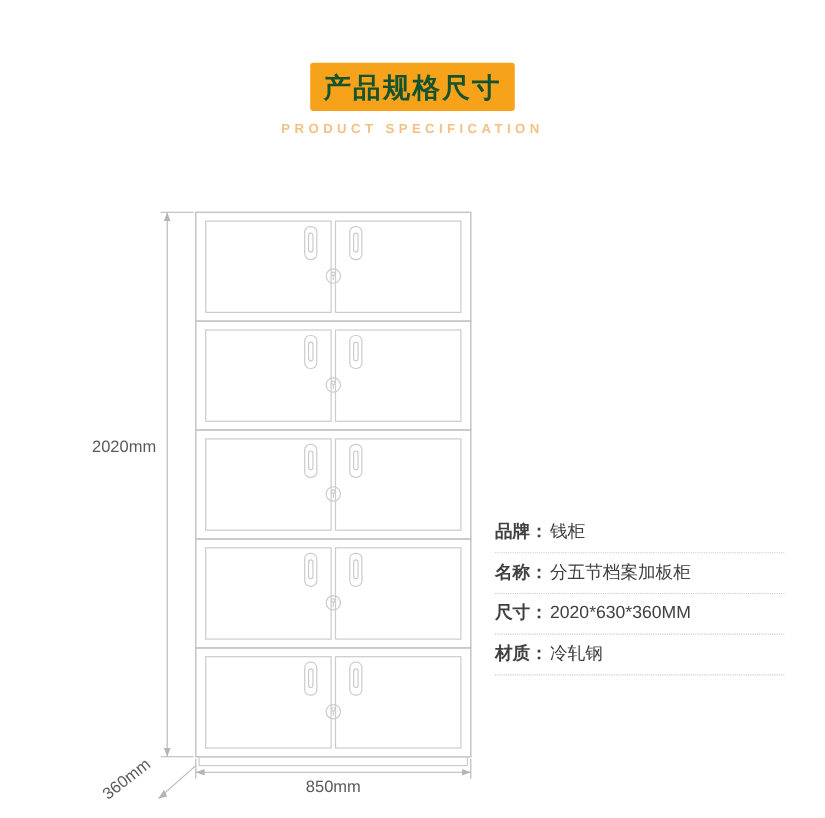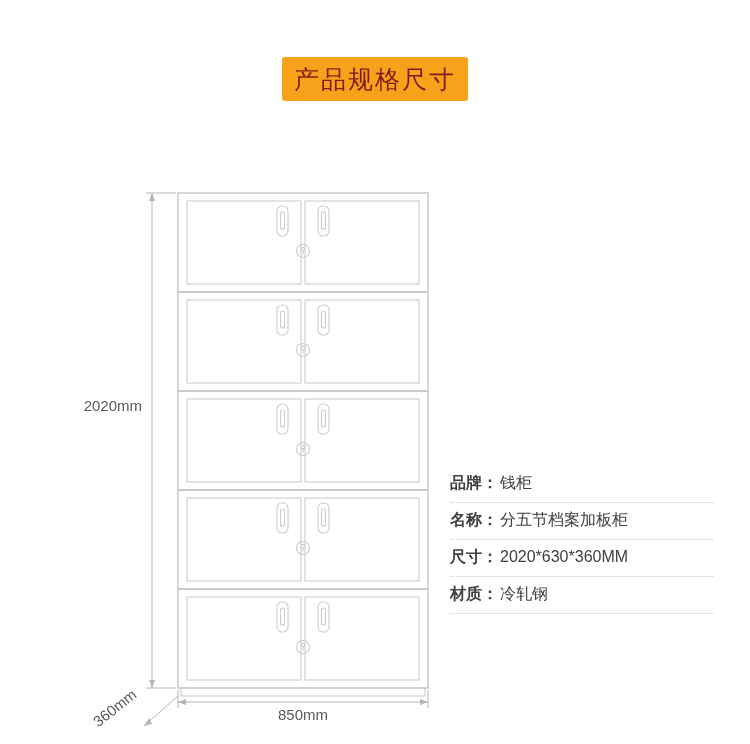--- a/index.html
+++ b/index.html
@@ -6,21 +6,21 @@
   html,body { width:750px; height:744px; }
   body { background:#ffffff; font-family:"Liberation Sans", sans-serif; position:relative; overflow:hidden; }
 
   .page { position:absolute; left:0; top:0; width:750px; height:744px; background:#fff; }
 
   .banner {
     position:absolute; left:282px; top:57px; width:186px; height:44px;
     background:#f7a21b; border-radius:3px;
     display:flex; align-items:center; justify-content:center;
   }
-  .banner-title { color:#7f1d1d; font-size:25px; font-weight:normal; letter-spacing:2px; }
+  .banner-title { color:#14532d; font-size:25px; font-weight:bold; letter-spacing:2px; }
 
   .subtitle {
     position:absolute; left:0; top:110px; width:750px; text-align:center;
     color:#f3c184; font-size:12px; letter-spacing:4px; font-weight:bold;
   }
 
   .drawing { position:absolute; left:70px; top:180px; }
 
   .ln  { fill:none; stroke:#c7c7c7; stroke-width:1.4; }
   .ln2 { fill:none; stroke:#cccccc; stroke-width:1.1; }
@@ -44,20 +44,21 @@
   .spec-value { margin-left:2px; }
 </style>
 </head>
 <body>
 
 <div class="page">
 
   <div class="banner">
     <span class="banner-title">产品规格尺寸</span>
   </div>
+  <div class="subtitle">PRODUCT SPECIFICATION</div>
 
   <svg class="drawing" width="380" height="560" viewBox="0 0 380 560" xmlns="http://www.w3.org/2000/svg">
     <defs>
       <g id="cab-unit">
         <rect class="ln" x="0" y="0" width="250" height="99"></rect>
         <rect class="ln2" x="9" y="8" width="114" height="83"></rect>
         <rect class="ln2" x="127" y="8" width="114" height="83"></rect>
 
         <rect class="ln2" x="99" y="13" width="11" height="30" rx="5"></rect>
         <rect class="ln2" x="102.5" y="19" width="4" height="17" rx="2"></rect>

